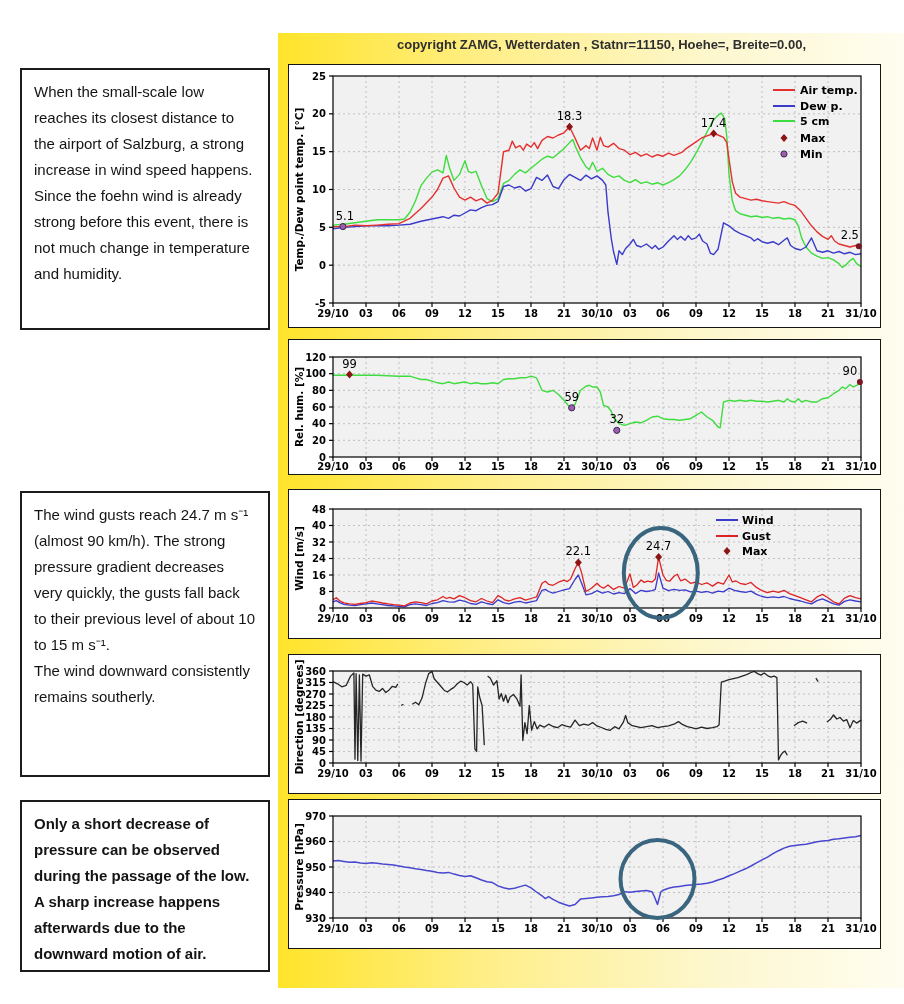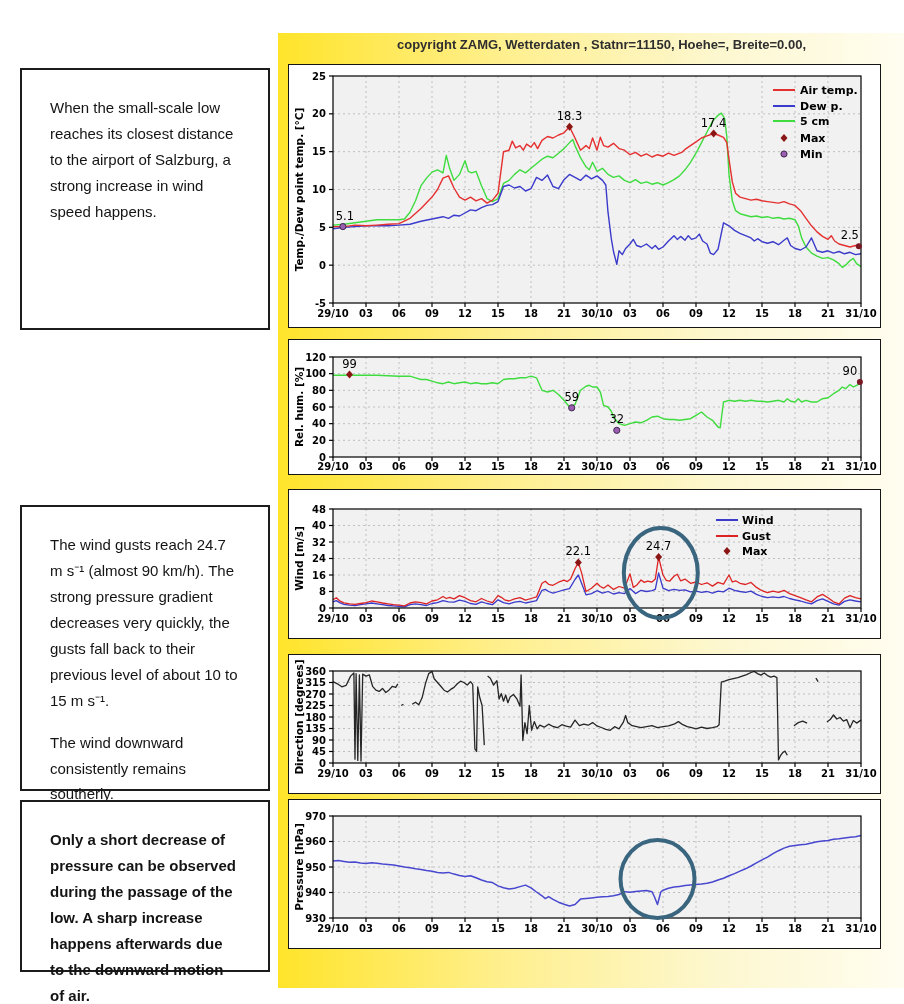--- a/index.html
+++ b/index.html
@@ -1,44 +1,45 @@
 <!DOCTYPE html>
 <html><head>
 <meta charset="utf-8">
 <style>
   html,body{margin:0;padding:0;background:#fff;}
   .page{position:relative;width:904px;height:1004px;background:#fff;overflow:hidden;
         font-family:"Liberation Sans",sans-serif;}
   .note{position:absolute;left:20px;width:250px;border:2px solid #1c1c1c;background:#fff;
         padding:9px 12px;box-sizing:border-box;font-size:15px;line-height:1.73;color:#141414;}
-  .note p{margin:16px;}
+  .note p{margin:0;}
   .panel{position:absolute;left:278px;top:33px;width:626px;height:955px;
          background:linear-gradient(90deg,#ffe42a 0%,#ffef8c 35%,#fdf7cf 70%,#fffdf0 100%);}
   .panel-title{position:absolute;top:4px;left:14px;width:100%;box-sizing:border-box;
          padding-left:105px;text-align:left;font-weight:bold;font-size:13px;color:#2e2e2e;
          white-space:nowrap;overflow:hidden;}
   .chart-box{position:absolute;left:10px;width:591px;background:#fff;border:1px solid #151515;
          overflow:hidden;}
   #chart0{top:31px;height:262px;}
   #chart1{top:306px;height:134px;}
   #chart2{top:456px;height:148px;}
   #chart3{top:621px;height:138px;}
   #chart4{top:766px;height:148px;}
   #note0{top:68px;height:262px;}
-  #note1{top:505px;height:286px;}
+  #note1{top:491px;height:286px;}
   #note2{top:800px;height:172px;font-weight:bold;}
   svg{display:block;}
 </style>
 </head>
 <body>
 
 <div class="page">
   <aside>
     <div class="note" id="note0">
         <p>When the small-scale low reaches its closest distance to the airport of Salzburg, a strong increase in wind speed happens.</p>
+        <p>Since the foehn wind is already strong before this event, there is not much change in temperature and humidity.</p>
       </div>
     <div class="note" id="note1">
         <p>The wind gusts reach 24.7 m s⁻¹ (almost 90 km/h). The strong pressure gradient decreases very quickly, the gusts fall back to their previous level of about 10 to 15 m s⁻¹.</p>
         <p>The wind downward consistently remains southerly.</p>
       </div>
     <div class="note" id="note2">
         <p>Only a short decrease of pressure can be observed during the passage of the low. A sharp increase happens afterwards due to the downward motion of air.</p>
       </div>
   </aside>
 

